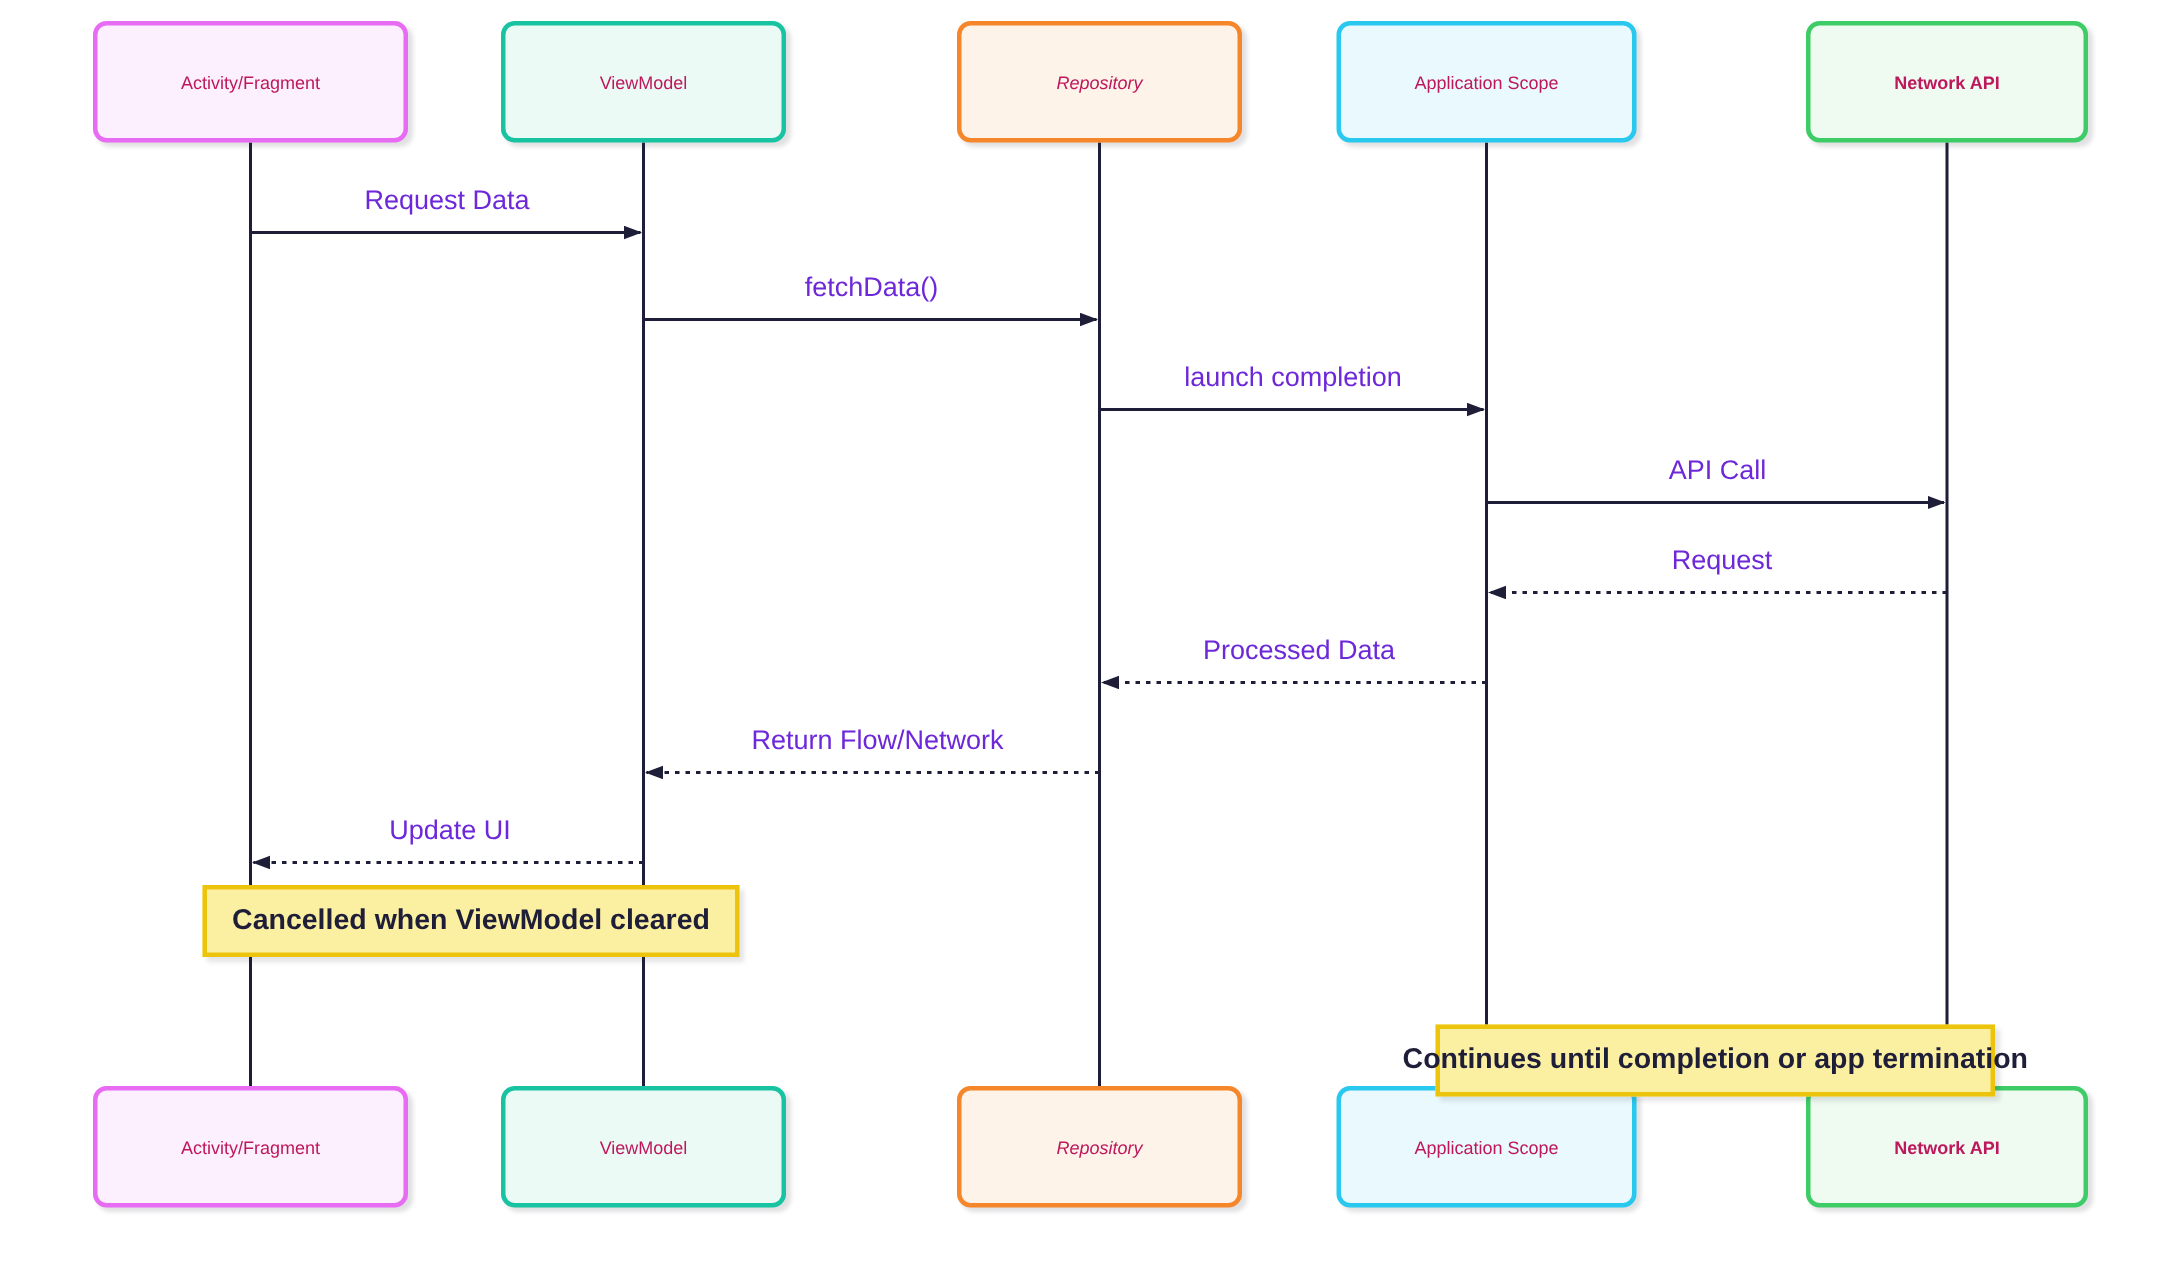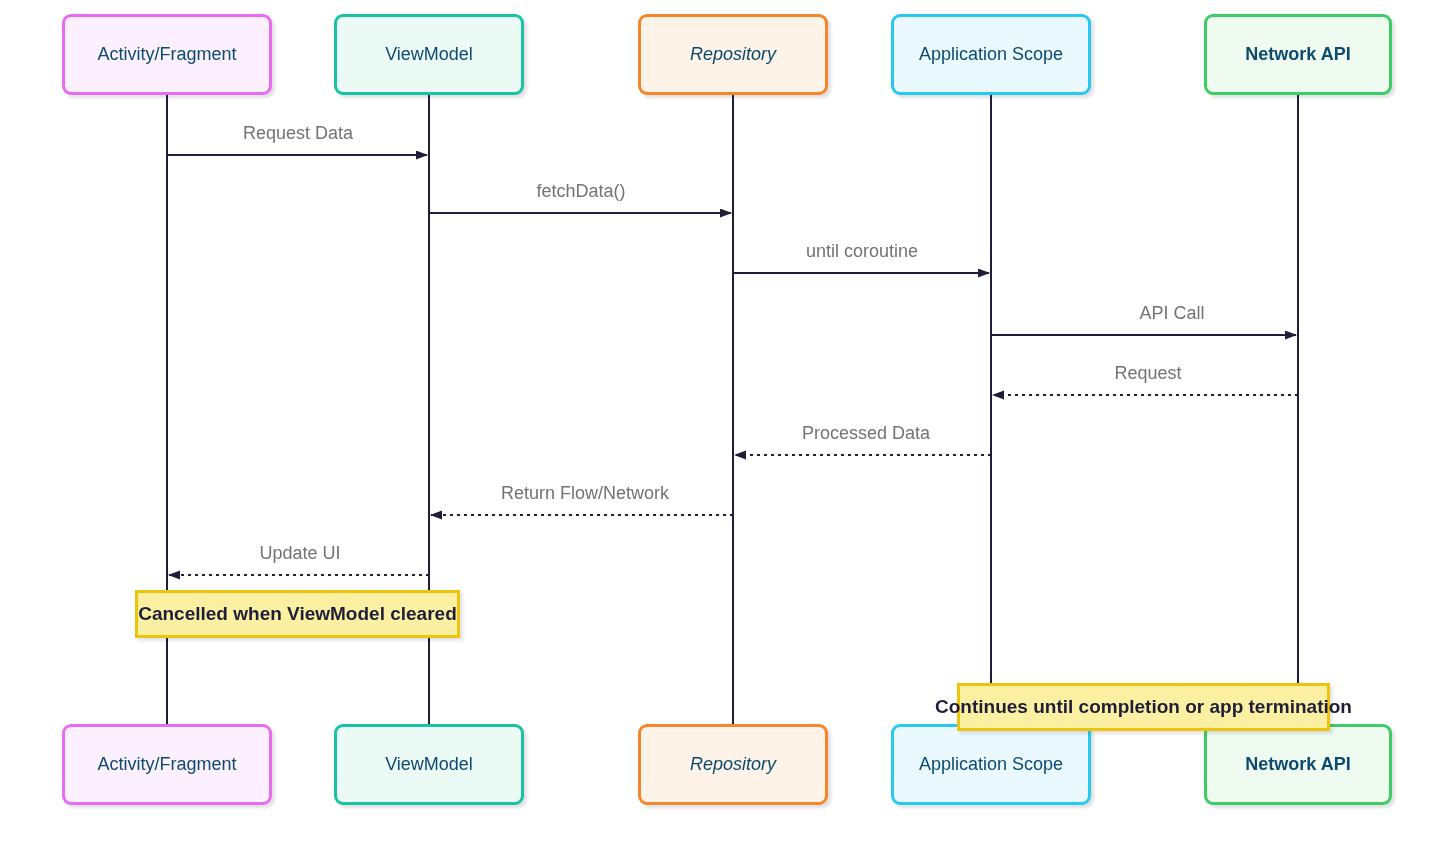--- a/index.html
+++ b/index.html
@@ -35,36 +35,36 @@
   }
   .actor-box {
     position: absolute;
     height: 81px;
     border-radius: 9px;
     border: 3px solid;
     box-sizing: border-box;
     display: flex;
     align-items: center;
     justify-content: center;
-    font-size: 18px;
+    font-size: 12px;
     font-weight: 400;
-    color: #0c4a6e;
+    color: #be185d;
     box-shadow: 3px 3px 3px rgba(40, 40, 60, 0.14);
     white-space: nowrap;
   }
   .actor-activity   { border-color: #e86bf3; background: #fcf0fe; }
   .actor-viewmodel  { border-color: #17c3a0; background: #ecfaf6; }
   .actor-repository { border-color: #f5862a; background: #fdf3e8; font-style: italic; }
   .actor-appscope   { border-color: #29c8ee; background: #e9f9fe; }
   .actor-network    { border-color: #3ecc66; background: #effaf1; font-weight: bold; }
   .msg-label {
     position: absolute;
     transform: translateX(-50%);
     font-size: 18px;
-    color: #737373;
+    color: #6d28d9;
     white-space: nowrap;
     line-height: 24px;
   }
   .note-box {
     position: absolute;
     height: 48px;
     box-sizing: border-box;
     border: 3px solid #edc40d;
     background: #fbf0a2;
     display: flex;
@@ -113,23 +113,23 @@
   <div class="actor-box actor-network" style="left:1204px; top:14px; width:188px;">Network API</div>
 
   <div class="actor-box actor-activity" style="left:62px;   top:724px; width:210px;">Activity/Fragment</div>
   <div class="actor-box actor-viewmodel" style="left:334px;  top:724px; width:190px;">ViewModel</div>
   <div class="actor-box actor-repository" style="left:638px;  top:724px; width:190px;">Repository</div>
   <div class="actor-box actor-appscope" style="left:891px;  top:724px; width:200px;">Application Scope</div>
   <div class="actor-box actor-network" style="left:1204px; top:724px; width:188px;">Network API</div>
 
   <div class="msg-label" style="left:298px;  top:121px;">Request Data</div>
   <div class="msg-label" style="left:581px;  top:179px;">fetchData()</div>
-  <div class="msg-label" style="left:862px;  top:239px;">until coroutine</div>
-  <div class="msg-label" style="left:1172px; top:301px;">API Call</div>
+  <div class="msg-label" style="left:862px;  top:239px;">launch completion</div>
+  <div class="msg-label" style="left:1145px; top:301px;">API Call</div>
   <div class="msg-label" style="left:1148px; top:361px;">Request</div>
   <div class="msg-label" style="left:866px;  top:421px;text-align:center;">Processed Data</div>
   <div class="msg-label" style="left:585px;  top:481px;">Return Flow/Network</div>
   <div class="msg-label" style="left:300px;  top:541px;">Update UI</div>
 
-  <div class="note-box" style="left:135px; top:590px; width:325px;">Cancelled when ViewModel cleared</div>
+  <div class="note-box" style="left:135px; top:590px; width:358px;">Cancelled when ViewModel cleared</div>
   <div class="note-box" style="left:957px; top:650px; width:373px;margin-top:33px;">Continues until completion or app termination</div>
 
 </div>
 
 </body></html>

